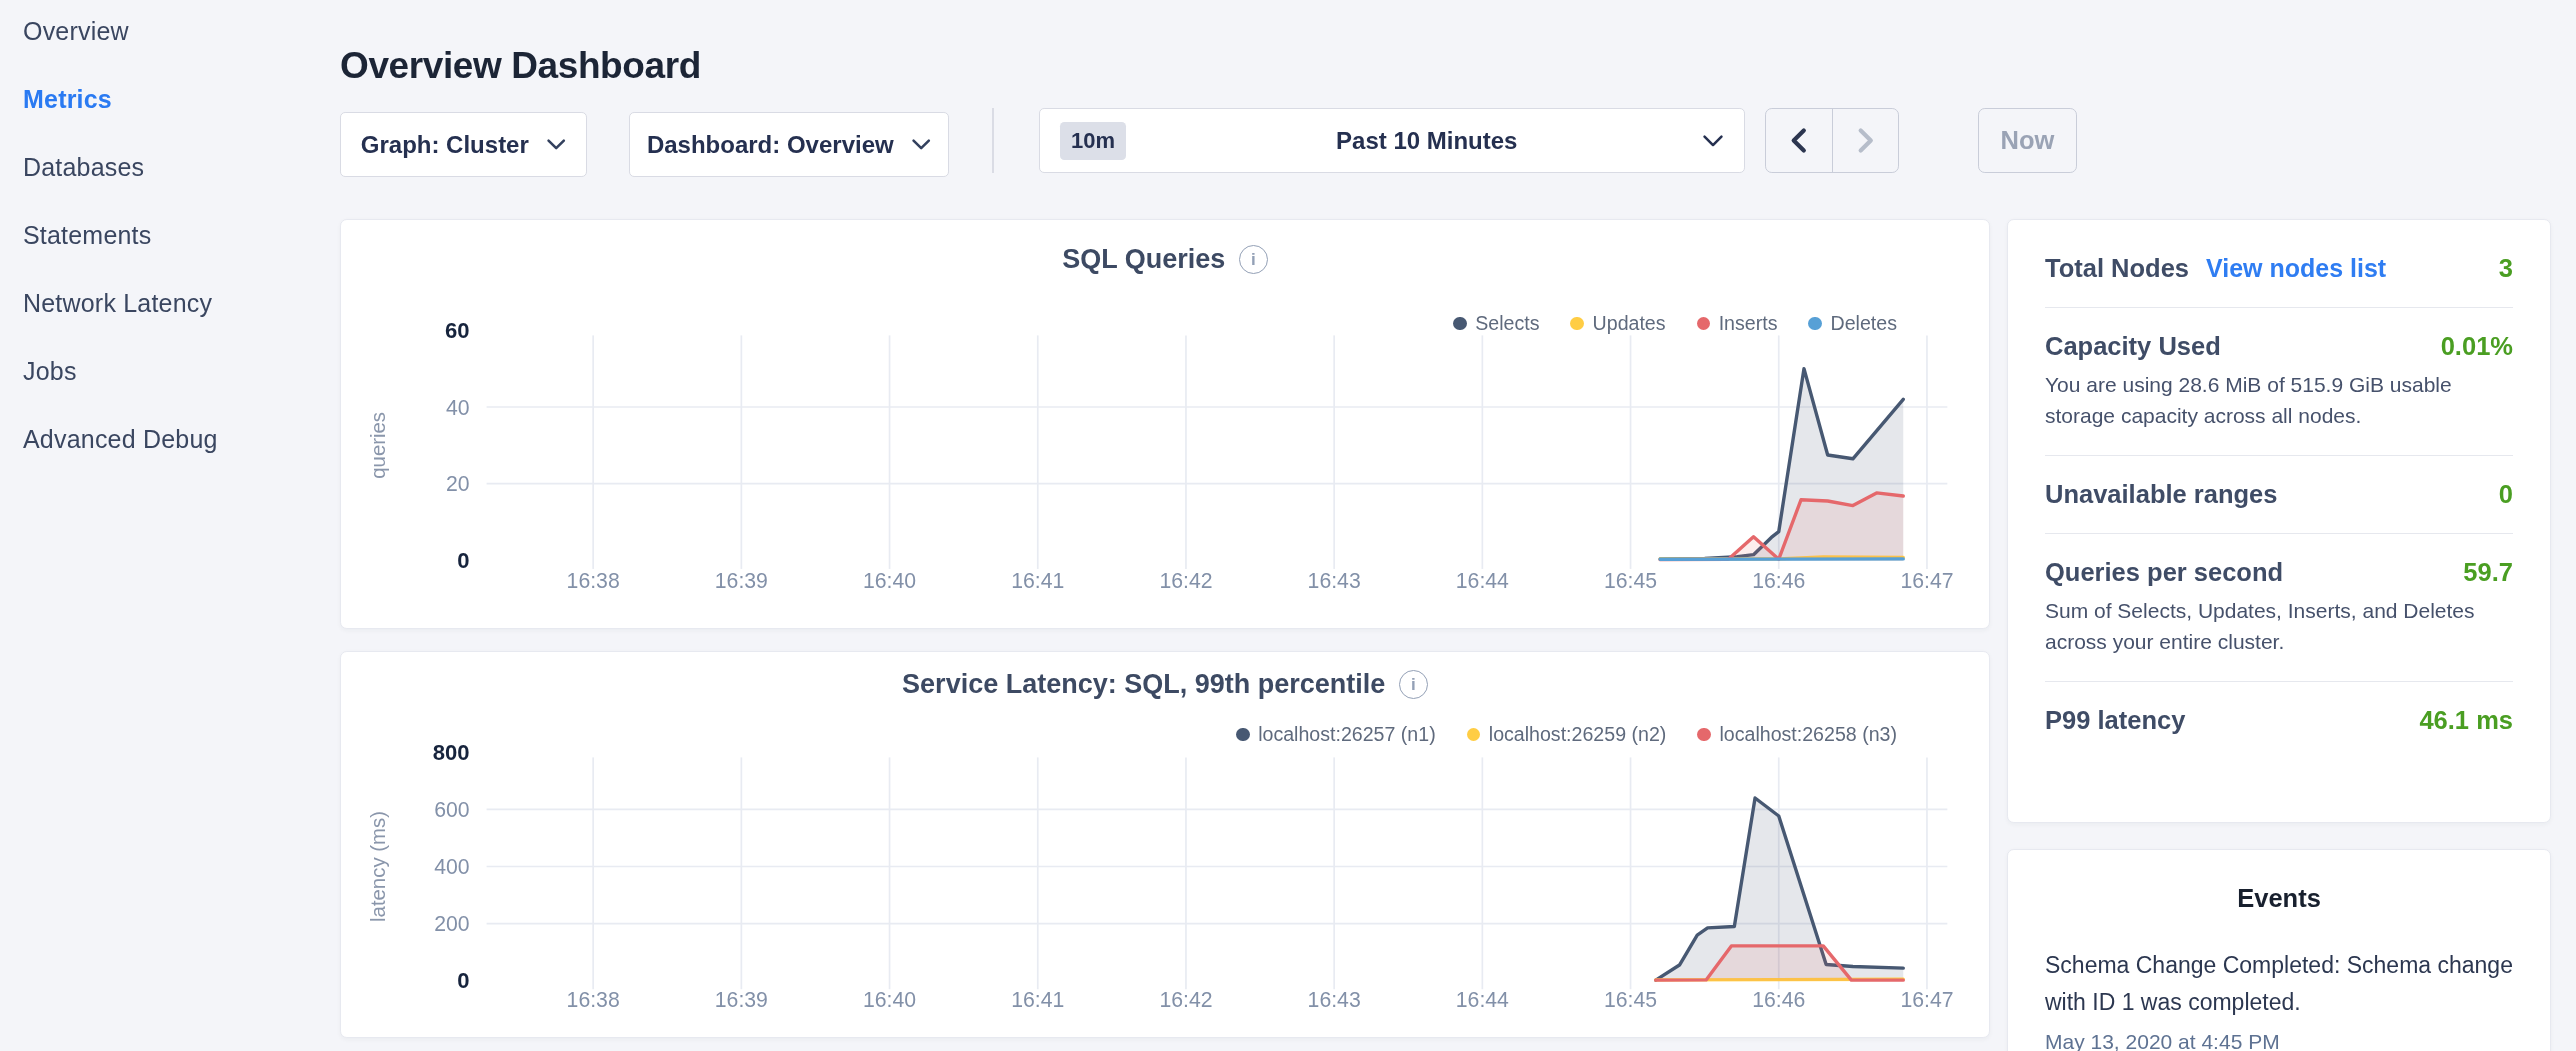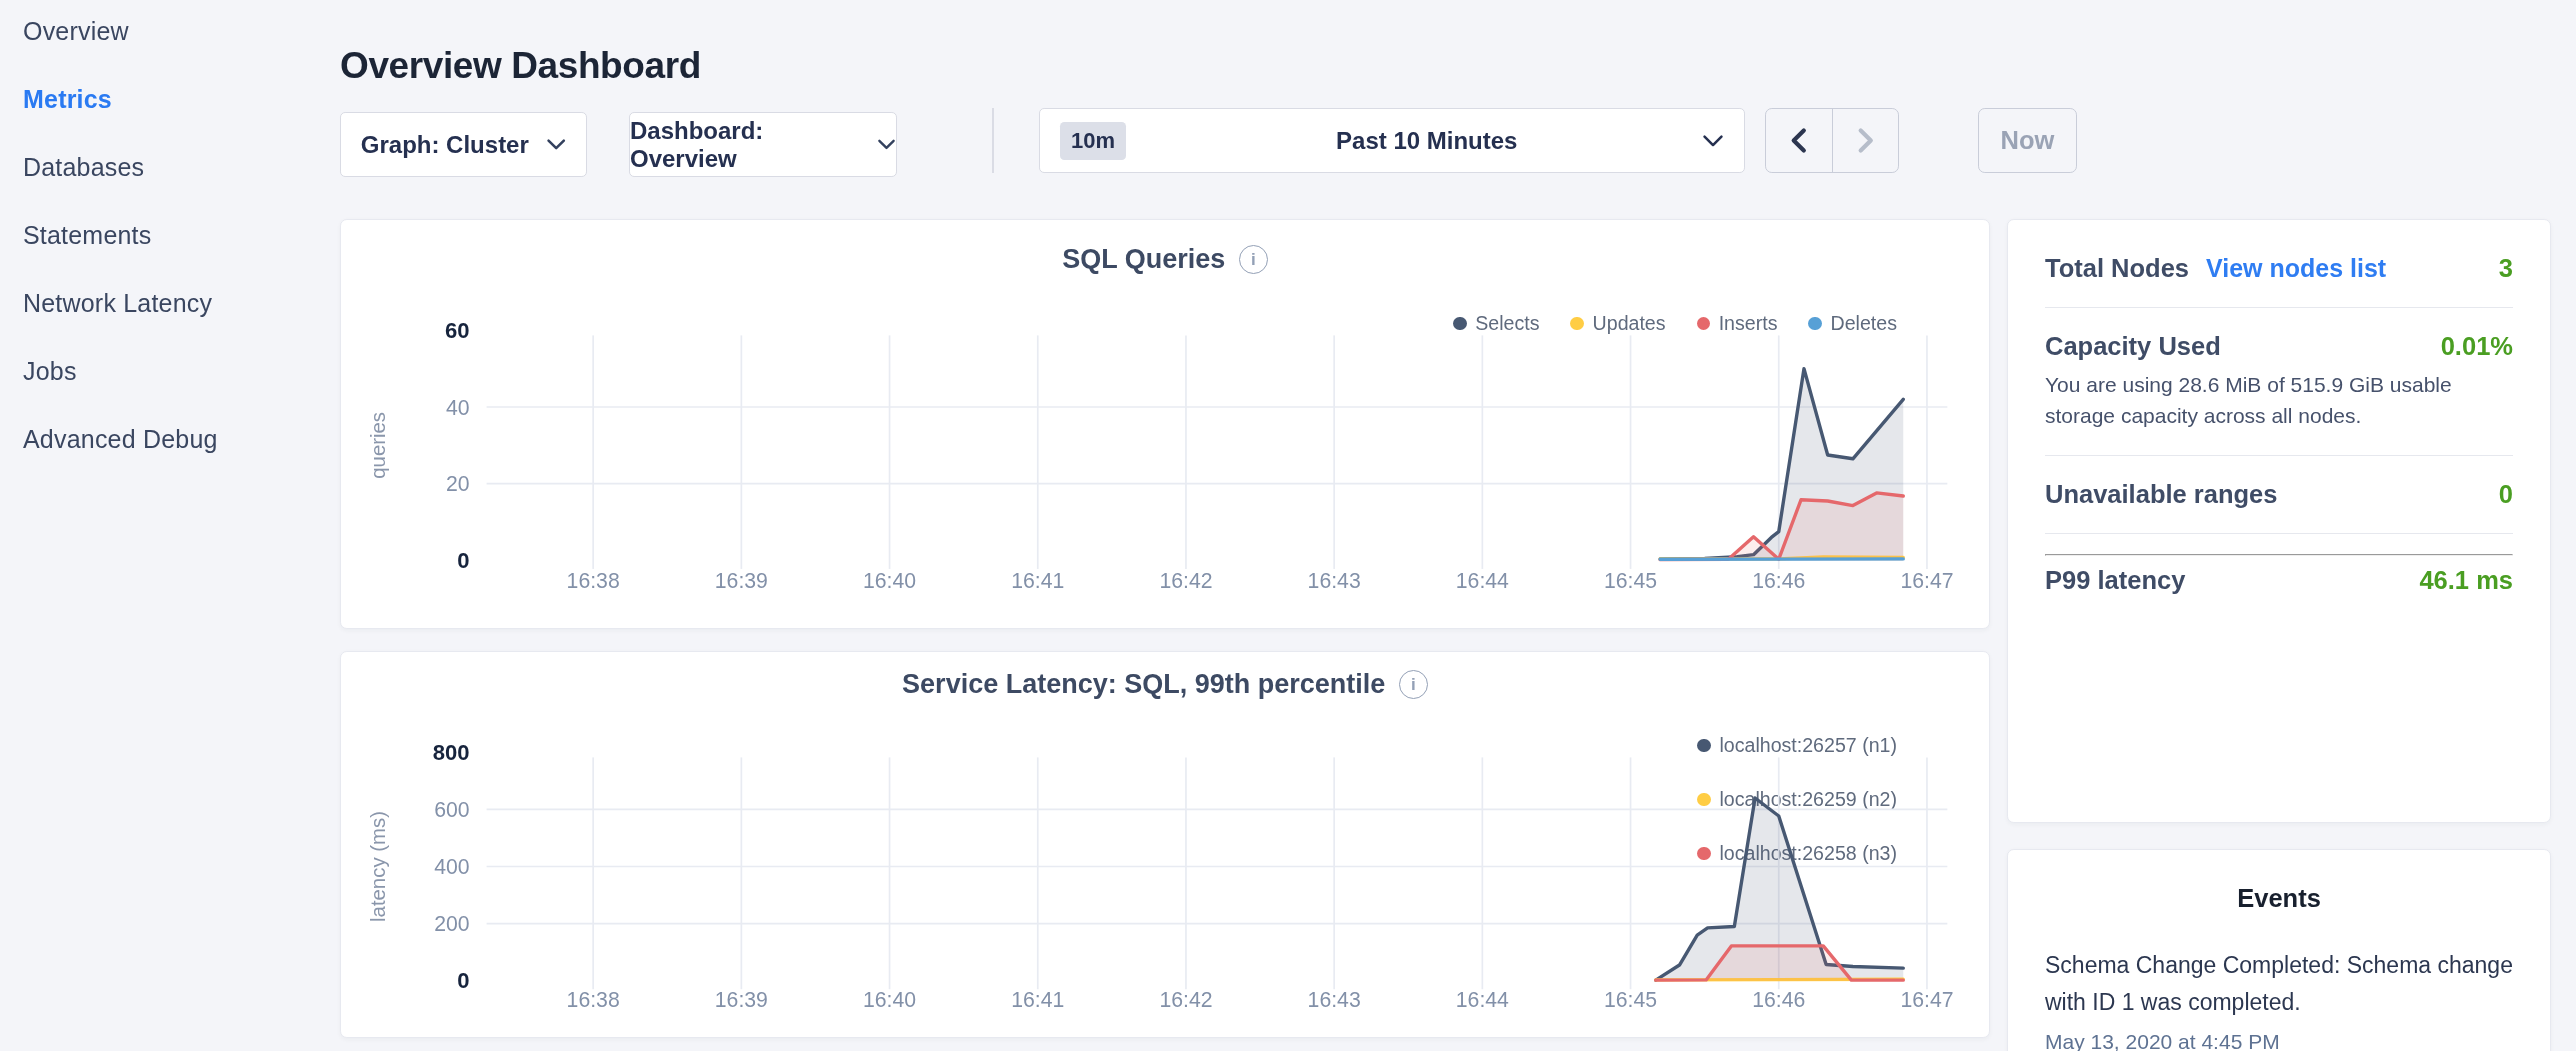--- a/index.html
+++ b/index.html
@@ -11,21 +11,21 @@
     color:#3a4660;text-decoration:none;letter-spacing:0.2px;cursor:pointer;}
   .sidebar a.active{color:#2a7af2;font-weight:700;}
 
   
   .page-title{position:absolute;left:340px;top:20.4px;font-size:37px;font-weight:700;color:#1c2536;letter-spacing:-0.4px;}
   .dd{position:absolute;top:112px;height:65px;background:#fff;border:1.7px solid #d9dbe4;border-radius:5.1px;
 emoji    display:flex;align-items:center;justify-content:center;gap:17px;font-size:24px;font-weight:700;color:#253050;
     box-sizing:border-box;cursor:pointer;}
   .dd{display:flex;}
   #dd-graph{left:340px;width:247px;}
-  #dd-dash{left:629px;width:268px;}
+  #dd-dash{left:629px;width:320px;}
   .vdivider{position:absolute;left:992px;top:108px;height:65px;width:1.7px;background:#dadce5;}
   .timesel{position:absolute;left:1039px;top:108px;width:706px;height:65px;background:#fff;border:1.7px solid #d9dbe4;
     border-radius:5.1px;display:flex;align-items:center;box-sizing:border-box;padding:0 20px;cursor:pointer;}
   .badge{background:#dcdfe8;border-radius:4.3px;padding:6px 11px;font-size:22px;font-weight:700;color:#253050;margin-right:25.5px;}
   .timesel .tlabel{font-size:24px;font-weight:700;color:#253050;flex:1;text-align:center;}
   .navbtns{position:absolute;left:1765px;top:108px;width:134px;height:65px;border:1.7px solid #c9cdd9;border-radius:6.8px;
     display:flex;box-sizing:border-box;}
   .navbtns .half{flex:1;display:flex;align-items:center;justify-content:center;cursor:pointer;}
   .navbtns .half:first-child{border-right:1.7px solid #c9cdd9;}
   .nowbtn{position:absolute;left:1978px;top:108px;width:99px;height:65px;border:1.7px solid #c9cdd9;border-radius:6.8px;
@@ -42,21 +42,21 @@
 
   
   .chart-title-row{position:absolute;left:0;right:0;display:flex;align-items:center;justify-content:center;gap:13.6px;}
   #chart1 .chart-title-row{top:24px;}
   #chart2 .chart-title-row{top:17px;}
   .chart-title{font-size:27px;font-weight:700;color:#3d4a63;}
   .info-icon{width:29px;height:29px;border:1.7px solid #93a0b6;border-radius:50%;color:#93a0b6;font-size:17px;
     font-weight:700;display:flex;align-items:center;justify-content:center;box-sizing:border-box;cursor:pointer;}
   .legend{position:absolute;right:92px;display:flex;gap:31px;align-items:center;}
   #chart1 .legend{top:71px;margin-top:21px;}
-  #chart2 .legend{top:82px;flex-direction:column;}
+  #chart2 .legend{top:71px;}
   .legend-item{display:flex;align-items:center;gap:8.5px;font-size:19.6px;color:#5f6a7d;}
   .legend-dot{width:13.6px;height:13.6px;border-radius:50%;}
   svg.plot{position:absolute;left:0;}
   #chart1 svg.plot{top:95px;}
   #chart2 svg.plot{top:85px;}
   .gridline{stroke:#e8ebf2;stroke-width:2;}
   .tick-label{font-size:25px;fill:#8290a8;}
   .tick-label.bold{font-size:26px;fill:#17243d;font-weight:700;}
   .xtick-label{font-size:25px;fill:#8290a8;}
   .axis-label{font-size:24px;fill:#8a96ab;}
@@ -274,20 +274,27 @@
     <hr>
 
     <div class="srow">
       <div class="srow-main">
         <span class="slabel">Unavailable ranges</span>
         <span class="sval">0</span>
       </div>
     </div>
     <hr>
 
+    <div class="srow">
+      <div class="srow-main">
+        <span class="slabel">Queries per second</span>
+        <span class="sval">59.7</span>
+      </div>
+      <div class="sdesc">Sum of Selects, Updates, Inserts, and Deletes across your entire cluster.</div>
+    </div>
     <hr>
 
     <div class="srow">
       <div class="srow-main">
         <span class="slabel">P99 latency</span>
         <span class="sval">46.1 ms</span>
       </div>
     </div>
   </section>
 

